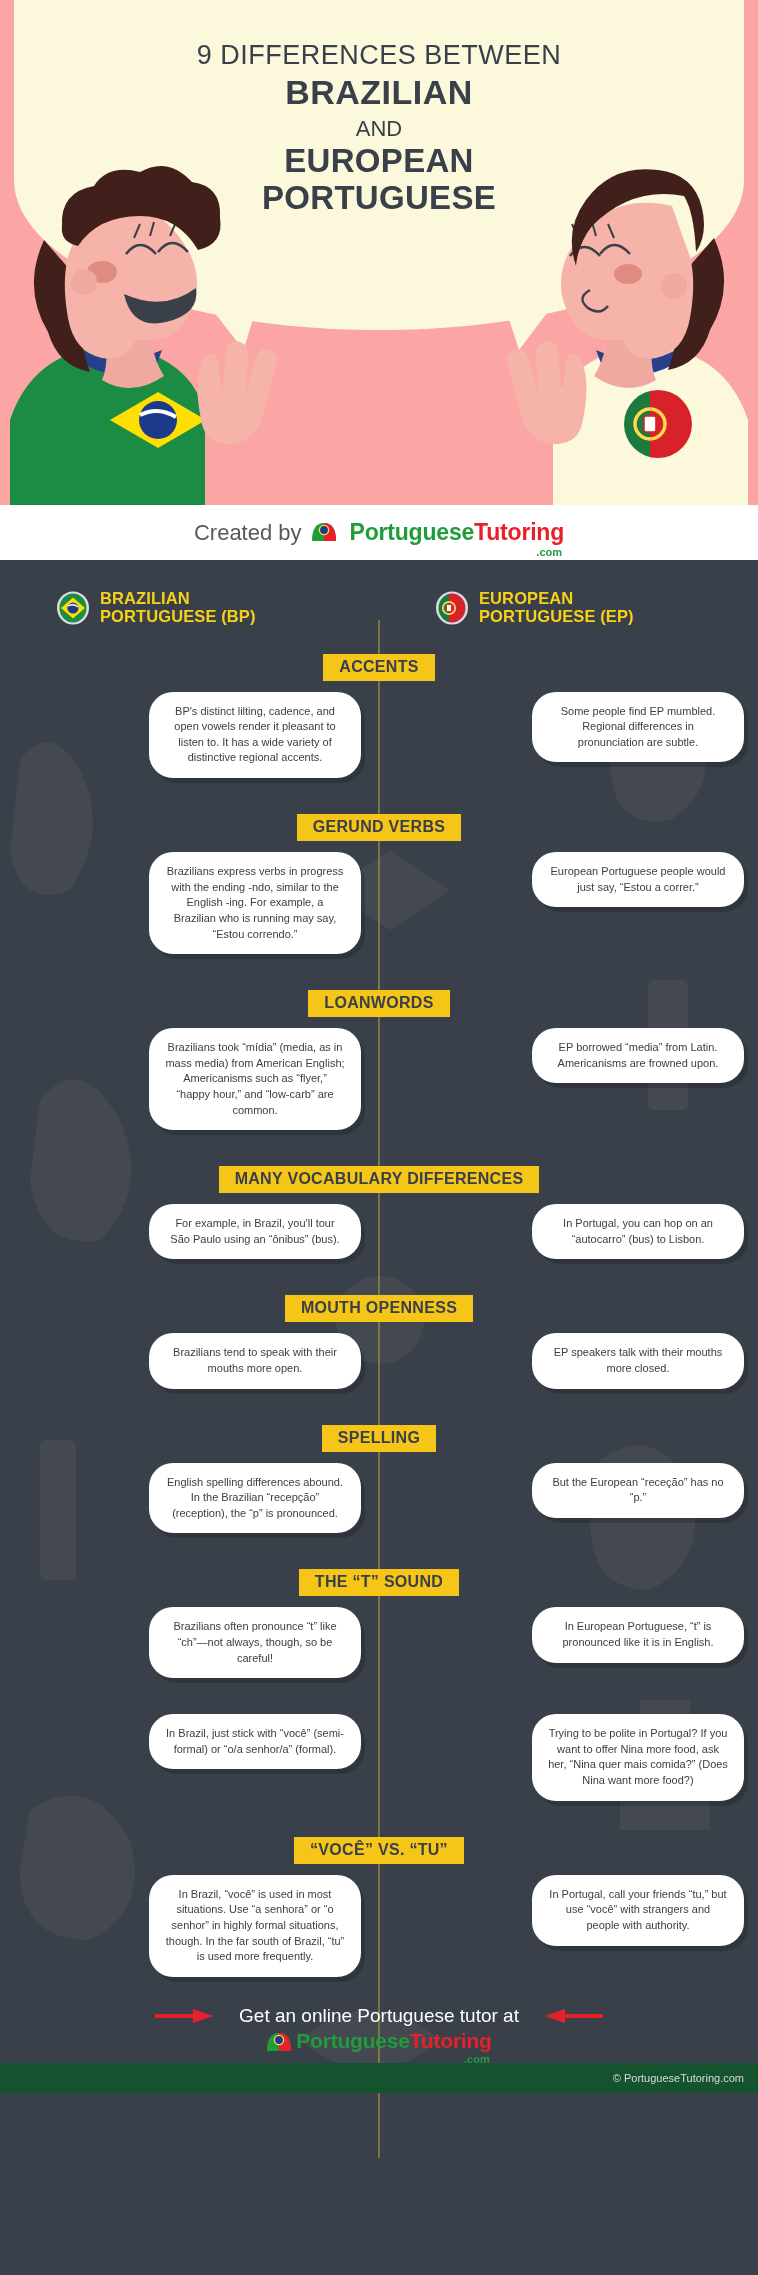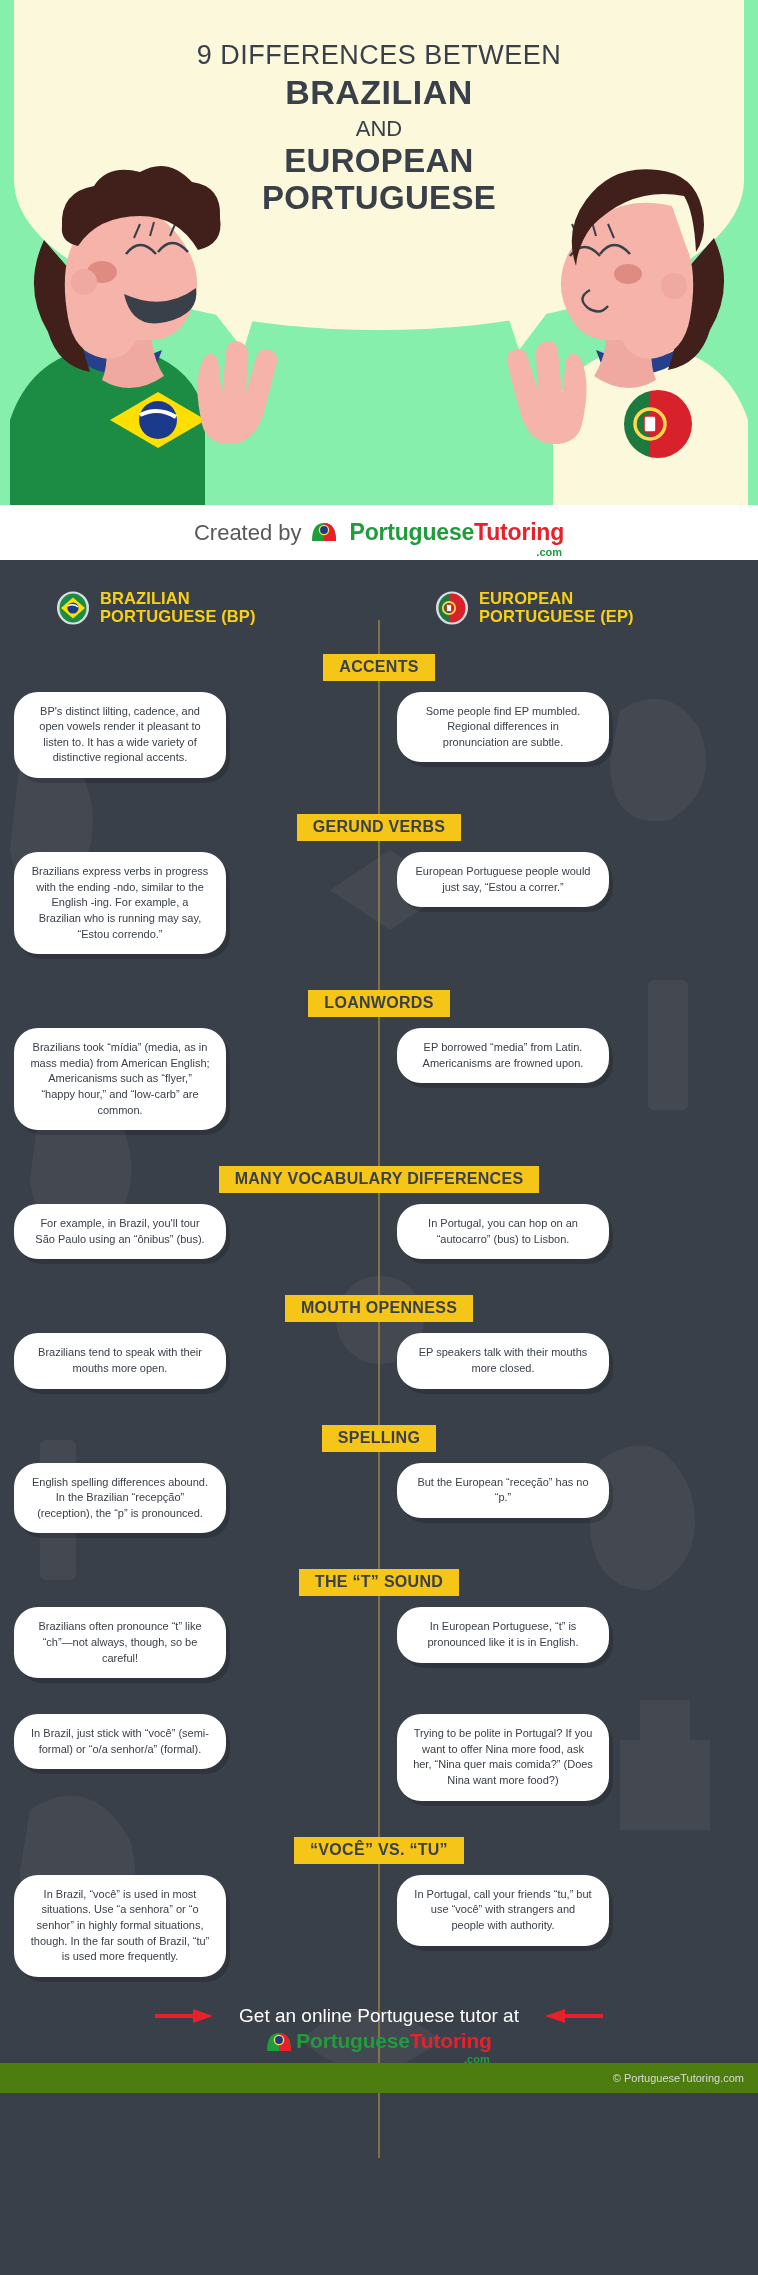--- a/index.html
+++ b/index.html
@@ -14,21 +14,21 @@
     height:2275px;
     overflow:hidden;
     background:#3a4049;
   }
 
   
   .hero{
     position:relative;
     width:758px;
     height:505px;
-    background:#86efac;
+    background:#fca5a5;
     overflow:hidden;
   }
   
   .bubble{
     position:absolute;
     left:14px; top:0px;
     width:730px; height:330px;
     background:#fbf8dc;
     border-radius:0 0 360px 360px / 0 0 150px 150px;
     z-index:2;
@@ -118,21 +118,21 @@
     display:flex;justify-content:center;margin-bottom:11px;
   }
   .band-label{
     background:#f5c518;color:#3a4049;
     font-weight:bold;font-size:16px;letter-spacing:.3px;
     padding:4px 16px 5px 16px;
     white-space:nowrap;
   }
   .row{display:flex;justify-content:center;align-items:flex-start;}
   .cell{
-    width:365px;display:flex;justify-content:flex-start;
+    width:365px;display:flex;justify-content:flex-end;
     box-sizing:border-box;
   }
   .cell.left{padding-right:18px;}
   .cell.right{padding-left:18px;}
   .bubblecard{
     background:#ffffff;
     border-radius:24px;
     box-shadow:4px 5px 0 rgba(0,0,0,.16);
     padding:12px 16px;
     box-sizing:border-box;
@@ -156,21 +156,21 @@
     display:flex;align-items:center;justify-content:center;gap:26px;
   }
   .cta-text{color:#ffffff;font-size:19px;font-weight:400;}
   .arrow{width:58px;height:14px;}
   .cta-brand{margin-top:2px;display:flex;justify-content:center;align-items:flex-end;}
   .cta-brand .bword-green{font-size:21px;}
   .cta-brand .bword-red{font-size:21px;}
 
   .copyrow{
     position:relative;z-index:5;
-    background:#4d7c0f;
+    background:#14532d;
     height:30px;
     display:flex;align-items:center;justify-content:flex-end;
     padding-right:14px;box-sizing:border-box;
   }
   .copyrow span{color:#d8dade;font-size:11px;}
 </style>
 </head>
 <body>
 
 <div id="page">

